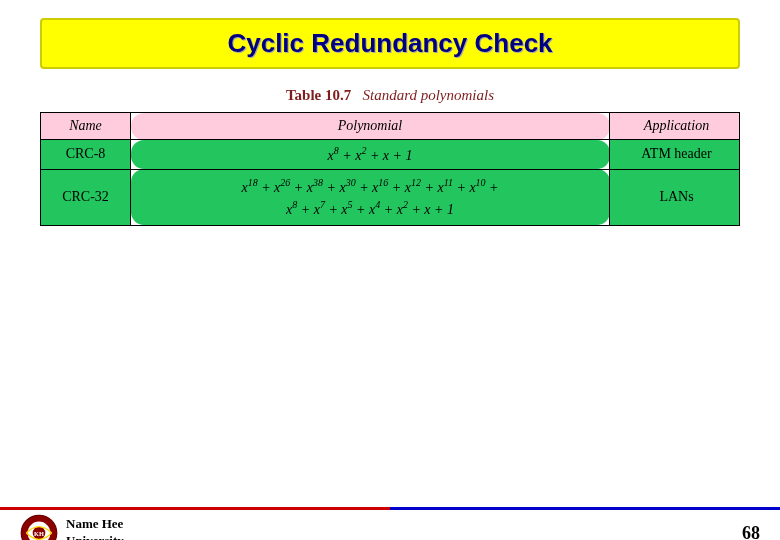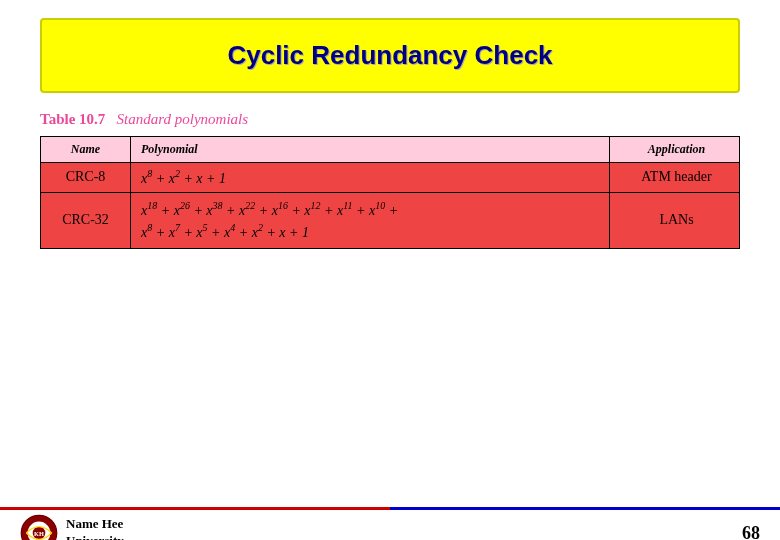--- a/index.html
+++ b/index.html
@@ -19,42 +19,43 @@
       background: #ffffff;
       position: relative;
       padding: 0 30px;
     }
 
     
     .title-bar {
       background: #ffff00;
       border: 2px solid #cccc00;
       text-align: center;
-      padding: 20px 20px;
+      padding: 8px 20px;
       margin: 18px 10px 18px 10px;
       border-radius: 4px;
     }
 
     .title-bar h1 {
       font-size: 26px;
       font-weight: bold;
       color: #000080;
       font-family: Arial, sans-serif;
       text-shadow: 1px 1px 0 #aaaaaa;
     }
 
     
     .table-section {
       margin: 0 10px;
     }
 
     .table-caption {
       font-size: 15px;
       margin-bottom: 8px;
-      color: #ec4899;
+      color: #7f1d1d;
+      text-align: center;
     }
 
     .table-caption .table-num {
       font-weight: bold;
     }
 
     .table-caption .table-title {
       font-style: italic;
     }
 
@@ -69,30 +70,30 @@
       padding: 5px 10px;
       text-align: center;
     }
 
     table thead tr {
       background: #ffccdd;
     }
 
     table thead th {
       font-style: italic;
-      font-weight: bold;
-      font-size: 12px;
+      font-weight: normal;
+      font-size: 14px;
     }
 
     table tbody tr {
-      background: #ef4444;
+      background: #22c55e;
     }
 
     .col-name { width: 90px; text-align: center; }
-    .col-poly { text-align: left; }
+    .col-poly { text-align: center; border-radius: 13px; }
     .col-app  { width: 130px; text-align: center; padding-left: 14px; }
 
     .math {
       font-style: italic;
       font-family: 'Times New Roman', Times, serif;
     }
 
     sup {
       font-size: 10px;
     }
@@ -173,21 +174,21 @@
       </thead>
       <tbody>
         <tr>
           <td class="col-name">CRC-8</td>
           <td class="col-poly math">x<sup>8</sup> + x<sup>2</sup> + x + 1</td>
           <td class="col-app">ATM header</td>
         </tr>
         <tr>
           <td class="col-name">CRC-32</td>
           <td class="col-poly math crc32-poly">
-            x<sup>18</sup> + x<sup>26</sup> + x<sup>38</sup> + x<sup>22</sup> + x<sup>16</sup> + x<sup>12</sup> + x<sup>11</sup> + x<sup>10</sup> +<br>
+            x<sup>18</sup> + x<sup>26</sup> + x<sup>38</sup> + x<sup>30</sup> + x<sup>16</sup> + x<sup>12</sup> + x<sup>11</sup> + x<sup>10</sup> +<br>
             x<sup>8</sup> + x<sup>7</sup> + x<sup>5</sup> + x<sup>4</sup> + x<sup>2</sup> + x + 1
           </td>
           <td class="col-app">LANs</td>
         </tr>
       </tbody>
     </table>
   </div>
 
   <div class="footer">
     <div class="footer-line"></div>

